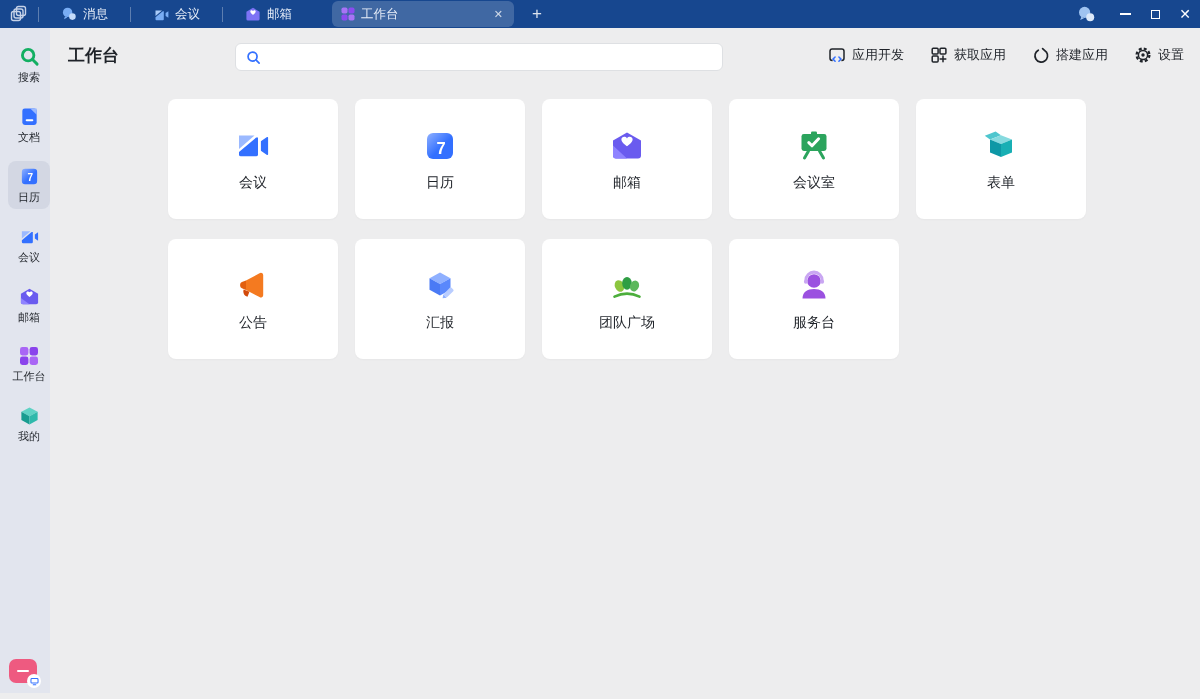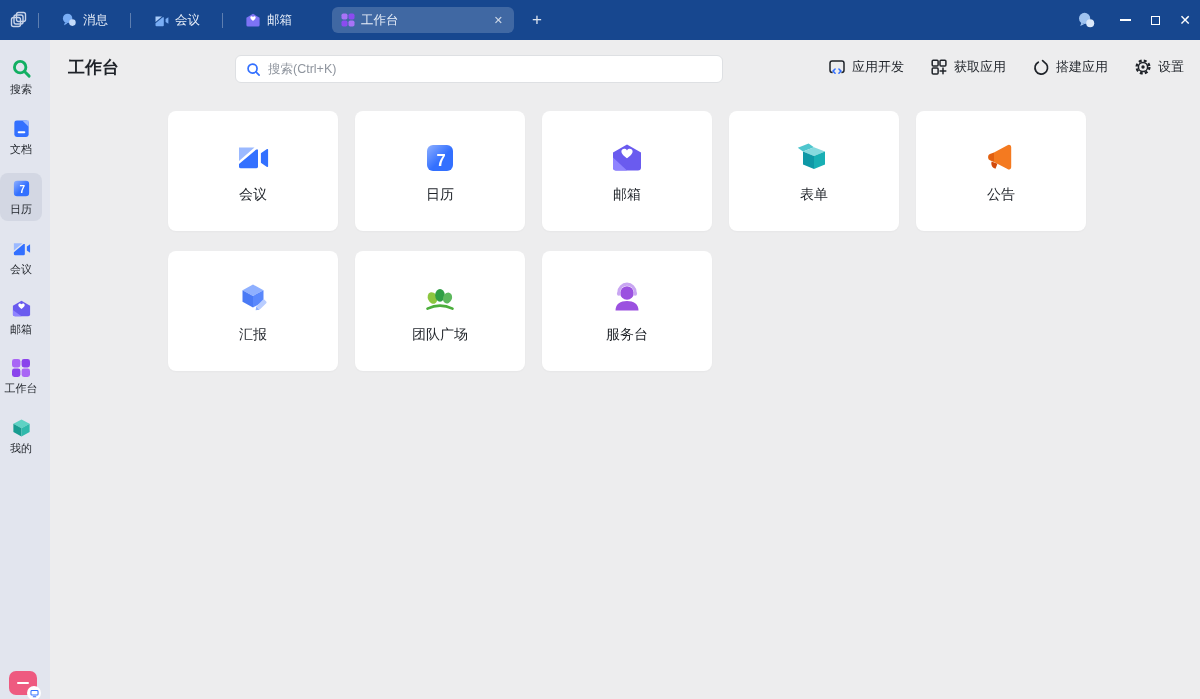--- a/index.html
+++ b/index.html
@@ -1,38 +1,38 @@
 <!DOCTYPE html>
 <html><head>
 <meta charset="utf-8">
 <style>
   * { margin:0; padding:0; box-sizing:border-box; }
   html,body { width:1200px; height:699px; overflow:hidden;
     font-family:"Liberation Sans", sans-serif; background:#EDEDEE; }
 
   
-  .titlebar { height:40px; background:#17478F; display:flex; align-items:center; color:#E6EDF8; }
+  .titlebar { height:28px; background:#17478F; display:flex; align-items:center; color:#E6EDF8; }
   .tb-left { display:flex; align-items:center; height:100%; }
   .layers-btn { width:38px; height:100%; display:flex; align-items:center; justify-content:center; cursor:pointer; }
   .tb-divider { width:1px; height:15px; background:rgba(255,255,255,.30); }
   .tb-tab { display:flex; align-items:center; gap:6px; padding:0 22px; height:100%; font-size:12.5px; cursor:pointer; white-space:nowrap; }
   .tb-tab-active { background:rgba(255,255,255,.18); border-radius:6px; height:26px; margin:0 10px 0 18px;
      width:182px; padding:0 9px; display:flex; align-items:center; gap:6px; font-size:12.5px; }
   .tab-close { margin-left:auto; color:rgba(255,255,255,.75); font-size:11px; cursor:pointer; padding:0 2px; }
   .new-tab { font-size:17px; color:rgba(255,255,255,.85); padding:0 8px; cursor:pointer; font-weight:400;}
   .tb-right { margin-left:auto; display:flex; align-items:center; height:100%; }
   .tb-logo { margin-right:14px; display:flex; }
   .win-btn { width:30px; height:100%; display:flex; align-items:center; justify-content:center; cursor:pointer; }
   .min-bar { width:11px; height:1.6px; background:#fff; display:block; }
   .max-box { width:9px; height:9px; border:1.4px solid #fff; display:block; }
   .close-x { font-size:14px; color:#fff; line-height:1; }
 
   
   .app { display:flex; height:665px; }
-  .sidebar { width:50px; background:#E2E5EE; display:flex; flex-direction:column; align-items:flex-start;
+  .sidebar { width:50px; background:#E2E5EE; display:flex; flex-direction:column; align-items:flex-end;
     padding-top:13px; gap:12px; position:relative; }
   .side-item { width:42px; border-radius:8px; display:flex; flex-direction:column; align-items:center;
     padding:5px 0 4px; cursor:pointer; }
   .side-item.selected { background:#D3D7E3; }
   .side-label { font-size:11px; color:#1F2329; margin-top:3px; }
   .meeting-chip { position:absolute; left:9px; bottom:8px; width:30px; height:26px; cursor:pointer; }
   .chip-body { position:absolute; inset:0 0 0 0; width:28px; height:24px; background:#EE5A80; border-radius:7px;
     display:flex; align-items:center; justify-content:center; }
   .chip-dash { width:12px; height:2.6px; background:#fff; border-radius:2px; }
   .chip-badge { position:absolute; right:-2px; bottom:-3px; width:14px; height:14px; background:#fff;
@@ -242,21 +242,20 @@
   <div class="main">
     <div class="page-title">工作台</div>
 
     <div class="searchbox">
       <span style="display:flex">
         <svg width="15" height="15" viewBox="0 0 16 16" fill="none">
           <circle cx="7" cy="7" r="4.8" stroke="#3370FF" stroke-width="1.8"></circle>
           <path d="M10.6 10.6 L14 14" stroke="#3370FF" stroke-width="1.8" stroke-linecap="round"></path>
         </svg>
       </span>
-      <input placeholder="搜索(Ctrl+K)" style="">
     </div>
 
     <div class="actions">
       <div class="action-btn">
         <span style="display:flex">
           <svg width="18" height="18" viewBox="0 0 18 18" fill="none">
             <rect x="2" y="3" width="14" height="11.5" rx="2.2" stroke="#1F2329" stroke-width="1.5"></rect>
             <rect x="4.6" y="10.6" width="8.8" height="6.4" fill="#EDEDEE"></rect>
             <path d="M7.1 11 L5 13.1 L7.1 15.2" stroke="#3370FF" stroke-width="1.5" stroke-linecap="round" stroke-linejoin="round"></path>
             <path d="M10.9 11 L13 13.1 L10.9 15.2" stroke="#3370FF" stroke-width="1.5" stroke-linecap="round" stroke-linejoin="round"></path>
@@ -328,20 +327,32 @@
         <span class="card-icon">
           <svg width="40" height="40" viewBox="0 0 40 40">
             <path d="M20 6.5 L34 14.5 V29.5 A3 3 0 0 1 31 32.5 H9 A3 3 0 0 1 6 29.5 V14.5 Z" fill="#6A5BEF"></path>
             <path d="M6 29.5 A3 3 0 0 0 9 32.5 H20 L6 19.5 Z" fill="#8F83FF"></path>
             <path d="M20 12.4 c1.8-2.6 5.6-1.7 5.6 1.2 c0 2.7-3.9 5.5-5.6 6.7 c-1.7-1.2-5.6-4-5.6-6.7 c0-2.9 3.8-3.8 5.6-1.2 Z" fill="#fff"></path>
           </svg>
         </span>
         <span class="card-label">邮箱</span>
       </div>
 
+      <div class="card">
+        <span class="card-icon">
+          <svg width="40" height="40" viewBox="0 0 40 40">
+            <rect x="17" y="5.5" width="6" height="5" rx="1.2" fill="#2BA45D"></rect>
+            <rect x="7.5" y="8" width="25" height="17" rx="2.4" fill="#2BA45D"></rect>
+            <path d="M14.8 16.6 l3.2 3.2 6.6-7" stroke="#fff" stroke-width="3" fill="none" stroke-linecap="round" stroke-linejoin="round"></path>
+            <path d="M14.5 25 L10.5 32" stroke="#2BA45D" stroke-width="3" stroke-linecap="round"></path>
+            <path d="M25.5 25 L29.5 32" stroke="#2BA45D" stroke-width="3" stroke-linecap="round"></path>
+          </svg>
+        </span>
+        <span class="card-label">会议室</span>
+      </div>
 
 
       <div class="card">
         <span class="card-icon">
           <svg width="40" height="40" viewBox="0 0 40 40">
             <path d="M9 13.5 L3.8 9.8 L14.6 5.6 L20 9.2 Z" fill="#4EC6CE"></path>
             <path d="M9 13.5 L20 9.2 L31 13.5 L20 17.9 Z" fill="#86DADF"></path>
             <path d="M9 13.5 L20 17.9 V31 L9 26.6 Z" fill="#0E98A6"></path>
             <path d="M31 13.5 L20 17.9 V31 L31 26.6 Z" fill="#18AFB4"></path>
           </svg>

